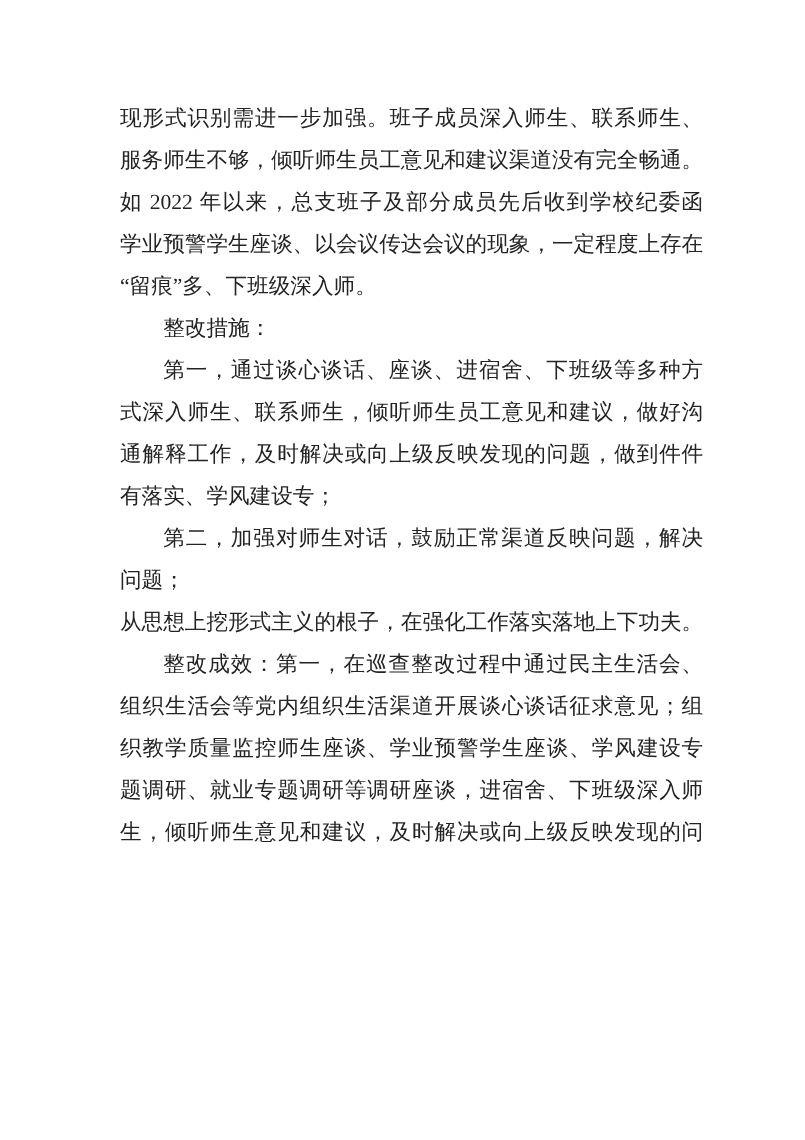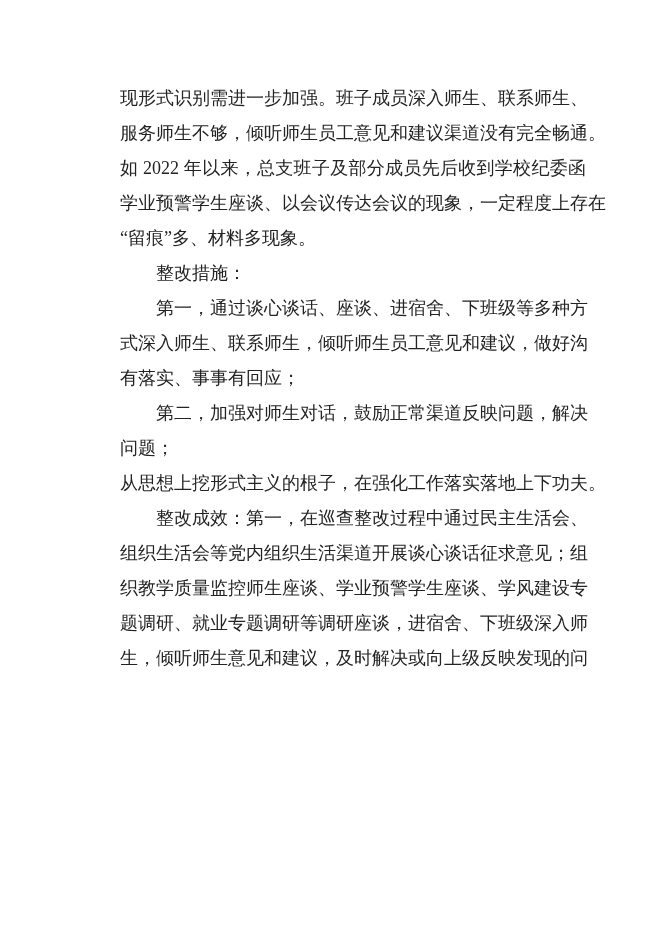--- a/index.html
+++ b/index.html
@@ -27,48 +27,48 @@
   .paragraph {
     margin: 0;
     padding: 0;
   }
   .line {
     height: 35px;
     text-align: justify;
     text-align-last: justify;
     white-space: nowrap;
     overflow: visible;
-    margin-left: 20px;
   }
   .line.indent {
     padding-left: 36px; 
   }
   .line.para-last {
     text-align-last: left;
   }
 </style>
 </head>
 <body>
 
 <div class="page">
   <div class="text-block">
       <div class="paragraph">
         <div class="line">现形式识别需进一步加强。班子成员深入师生、联系师生、</div>
         <div class="line">服务师生不够，倾听师生员工意见和建议渠道没有完全畅通。</div>
         <div class="line">如 2022 年以来，总支班子及部分成员先后收到学校纪委函</div>
         <div class="line">学业预警学生座谈、以会议传达会议的现象，一定程度上存在</div>
-        <div class="line para-last">“留痕”多、材料多现象。</div>
+        <div class="line para-last">“留痕”多、下班级深入师。</div>
       </div>
       <div class="paragraph">
         <div class="line indent para-last">整改措施：</div>
       </div>
       <div class="paragraph">
         <div class="line indent">第一，通过谈心谈话、座谈、进宿舍、下班级等多种方</div>
         <div class="line">式深入师生、联系师生，倾听师生员工意见和建议，做好沟</div>
-        <div class="line para-last">有落实、事事有回应；</div>
+        <div class="line">通解释工作，及时解决或向上级反映发现的问题，做到件件</div>
+        <div class="line para-last">有落实、学风建设专；</div>
       </div>
       <div class="paragraph">
         <div class="line indent">第二，加强对师生对话，鼓励正常渠道反映问题，解决</div>
         <div class="line para-last">问题；</div>
       </div>
       <div class="paragraph">
         <div class="line para-last">从思想上挖形式主义的根子，在强化工作落实落地上下功夫。</div>
       </div>
       <div class="paragraph">
         <div class="line indent">整改成效：第一，在巡查整改过程中通过民主生活会、</div>

